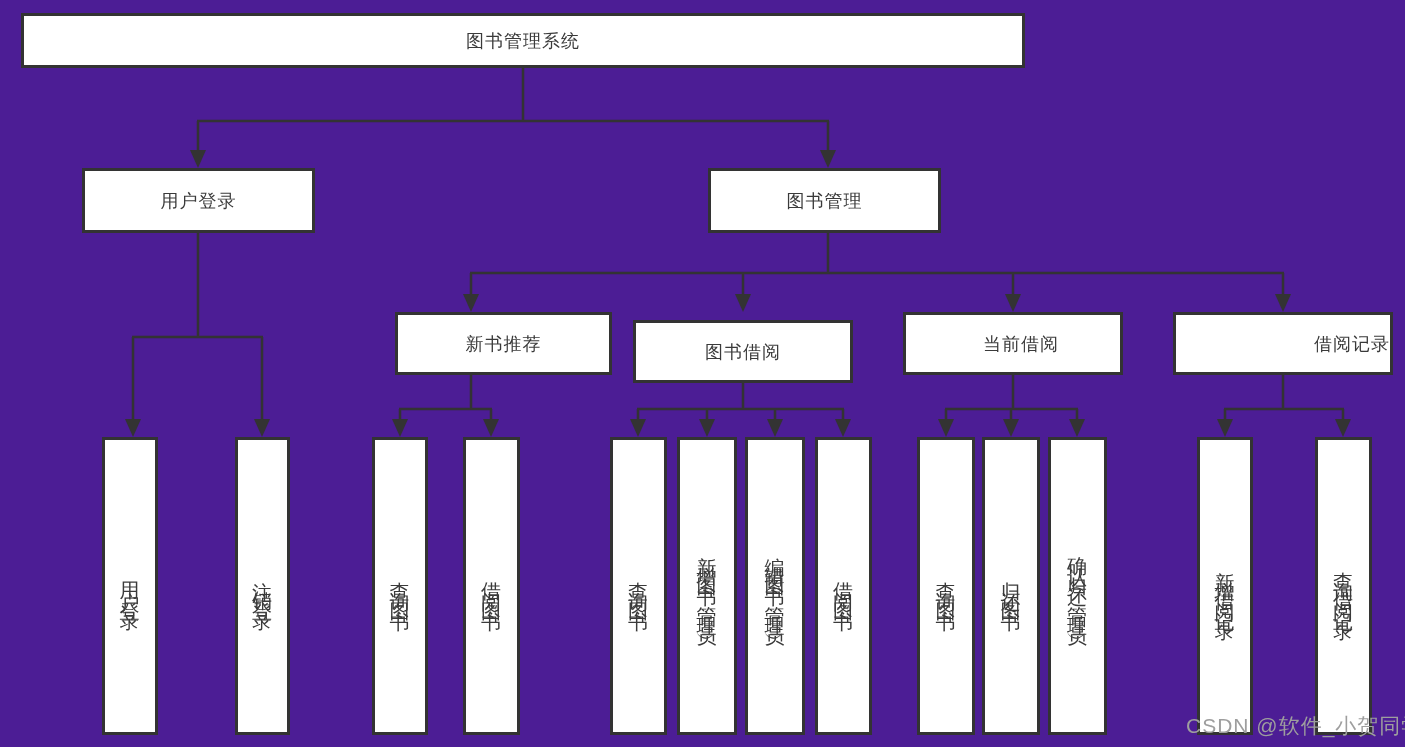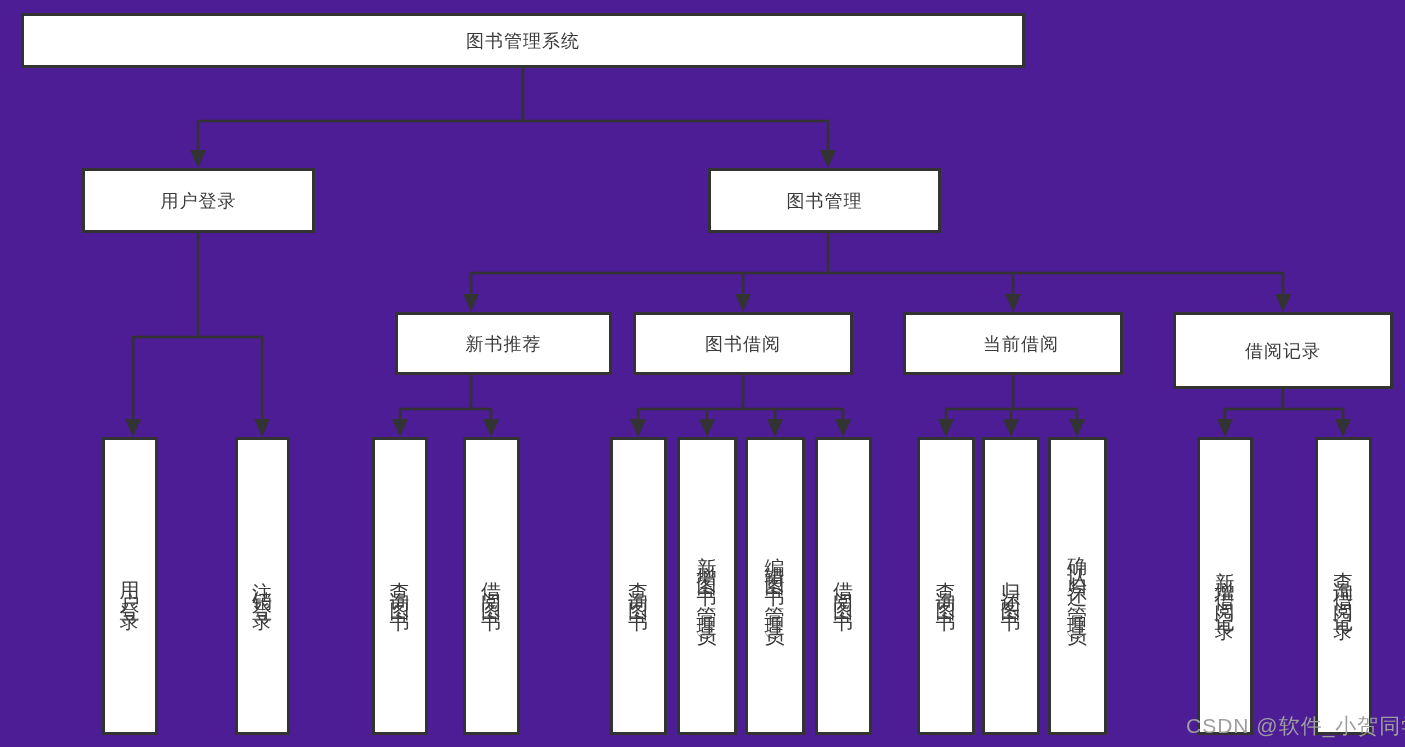--- a/index.html
+++ b/index.html
@@ -99,27 +99,27 @@
   <div class="box" style="left:82px; top:168px; width:233px; height:65px;">
     <span>用户登录</span>
   </div>
   <div class="box" style="left:708px; top:168px; width:233px; height:65px;">
     <span>图书管理</span>
   </div>
 
   <div class="box" style="left:363px; top:312px; width:217px; height:63px;margin-left:32px;">
     <span>新书推荐</span>
   </div>
-  <div class="box" style="left:633px; top:312px; width:220px; height:63px;">
+  <div class="box" style="left:633px; top:320px; width:220px; height:63px;">
     <span>图书借阅</span>
   </div>
   <div class="box" style="left:903px; top:312px; width:220px; height:63px;padding-left:16px;">
     <span>当前借阅</span>
   </div>
-  <div class="box" style="left:1173px; top:312px; width:220px; height:77px;">
+  <div class="box" style="left:1173px; top:312px; width:220px; height:63px;justify-content:flex-end;">
     <span>借阅记录</span>
   </div>
 
   <div class="box leaf" style="left:102px; top:437px; width:56px; height:298px;">
     <span class="vtext">用户登录</span>
   </div>
   <div class="box leaf" style="left:235px; top:437px; width:55px; height:298px;">
     <span class="vtext">注销登录</span>
   </div>
 

